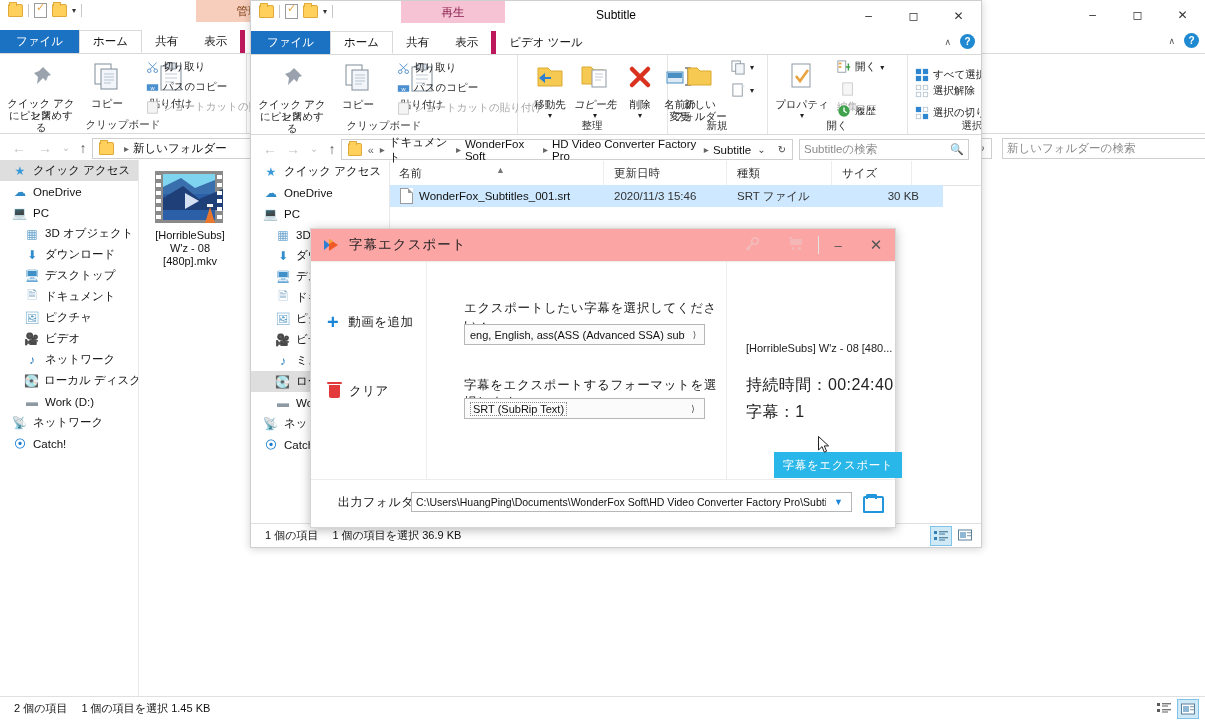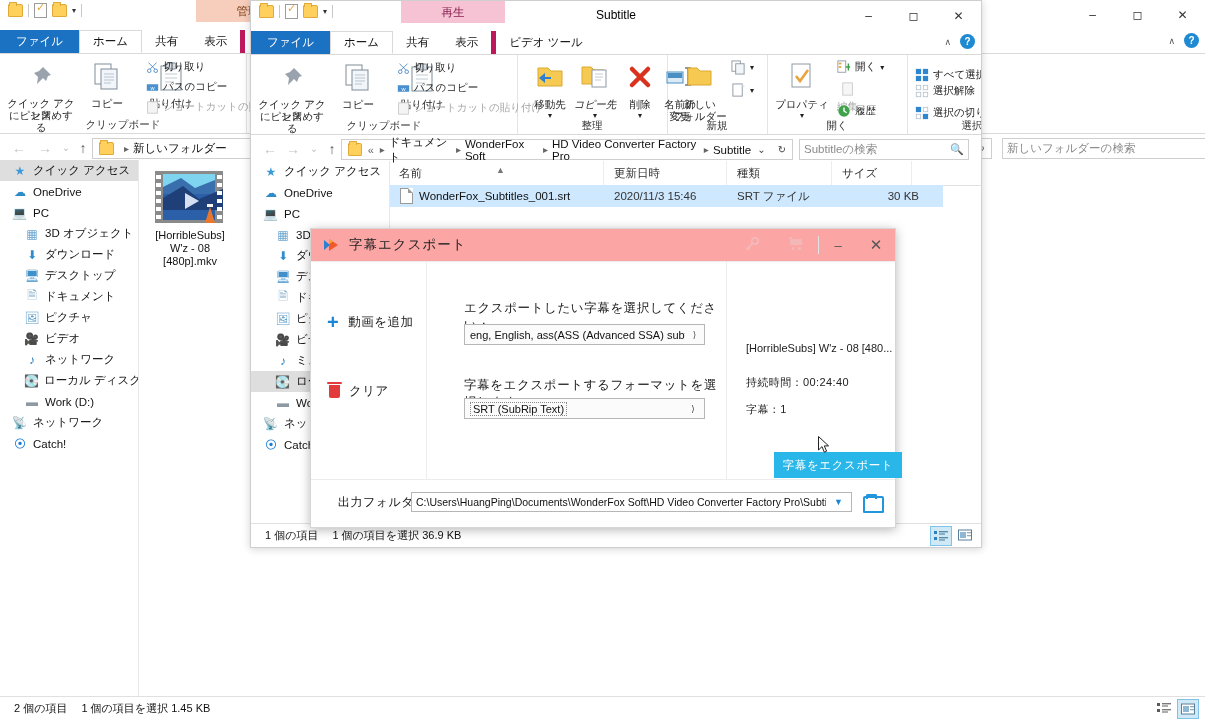--- a/index.html
+++ b/index.html
@@ -94,21 +94,21 @@
   .trashico:before{content:"";position:absolute;left:-2px;top:-3px;width:15px;height:2px;background:#e33b3b;border-radius:1px;}
   .dlg-mid{position:absolute;left:115px;top:0;width:300px;height:217px;border-right:1px solid #ededed;}
   .flabel{font-size:12.5px;color:#1a1a1a;letter-spacing:.6px;}
   .combo{height:21px;border:1px solid #b6b6b6;background:#fbfbfb;display:flex;align-items:center;font-size:11px;color:#111;padding-left:5px;box-sizing:border-box;}
   .combo .arrow{margin-left:auto;width:22px;text-align:center;color:#4a4a4a;font-size:9px;}
   .combo .val{overflow:hidden;white-space:nowrap;}
   .combo.focus .val{border:1px dotted #888;padding:0 2px;}
   .tutorial{position:absolute;font-size:11.5px;color:#555;text-decoration:underline;letter-spacing:.5px;}
   .dlg-right{position:absolute;left:415px;top:0;right:0;height:217px;}
   .rinfo{font-size:11px;color:#222;}
-  .rinfo.big{font-size:11px;letter-spacing:.4px;}
+  .rinfo.big{font-size:16px;letter-spacing:.4px;}
   .expbtn{position:absolute;background:#29b6e8;color:#fff;font-size:11.5px;letter-spacing:.6px;display:flex;align-items:center;justify-content:center;}
   .dlg-foot{position:relative;height:44px;border-top:1px solid #ececec;background:#fff;}
   .outlabel{position:absolute;font-size:12px;color:#111;letter-spacing:.5px;}
   .outbox{position:absolute;height:20px;border:1px solid #b6b6b6;background:#fff;display:flex;align-items:center;font-size:10.5px;color:#111;padding-left:4px;box-sizing:border-box;}
   .outbox .tri{margin-left:auto;width:26px;text-align:center;color:#1a86d8;font-size:9px;}
   .folderopen{position:absolute;width:17px;height:13px;border:2px solid #2196dd;border-radius:2px 2px 1px 1px;}
 
   .cursor{position:absolute;width:11px;height:17px;pointer-events:none;}
   .thumb-label{position:absolute;text-align:center;font-size:11px;color:#111;line-height:13px;}
 </style>

